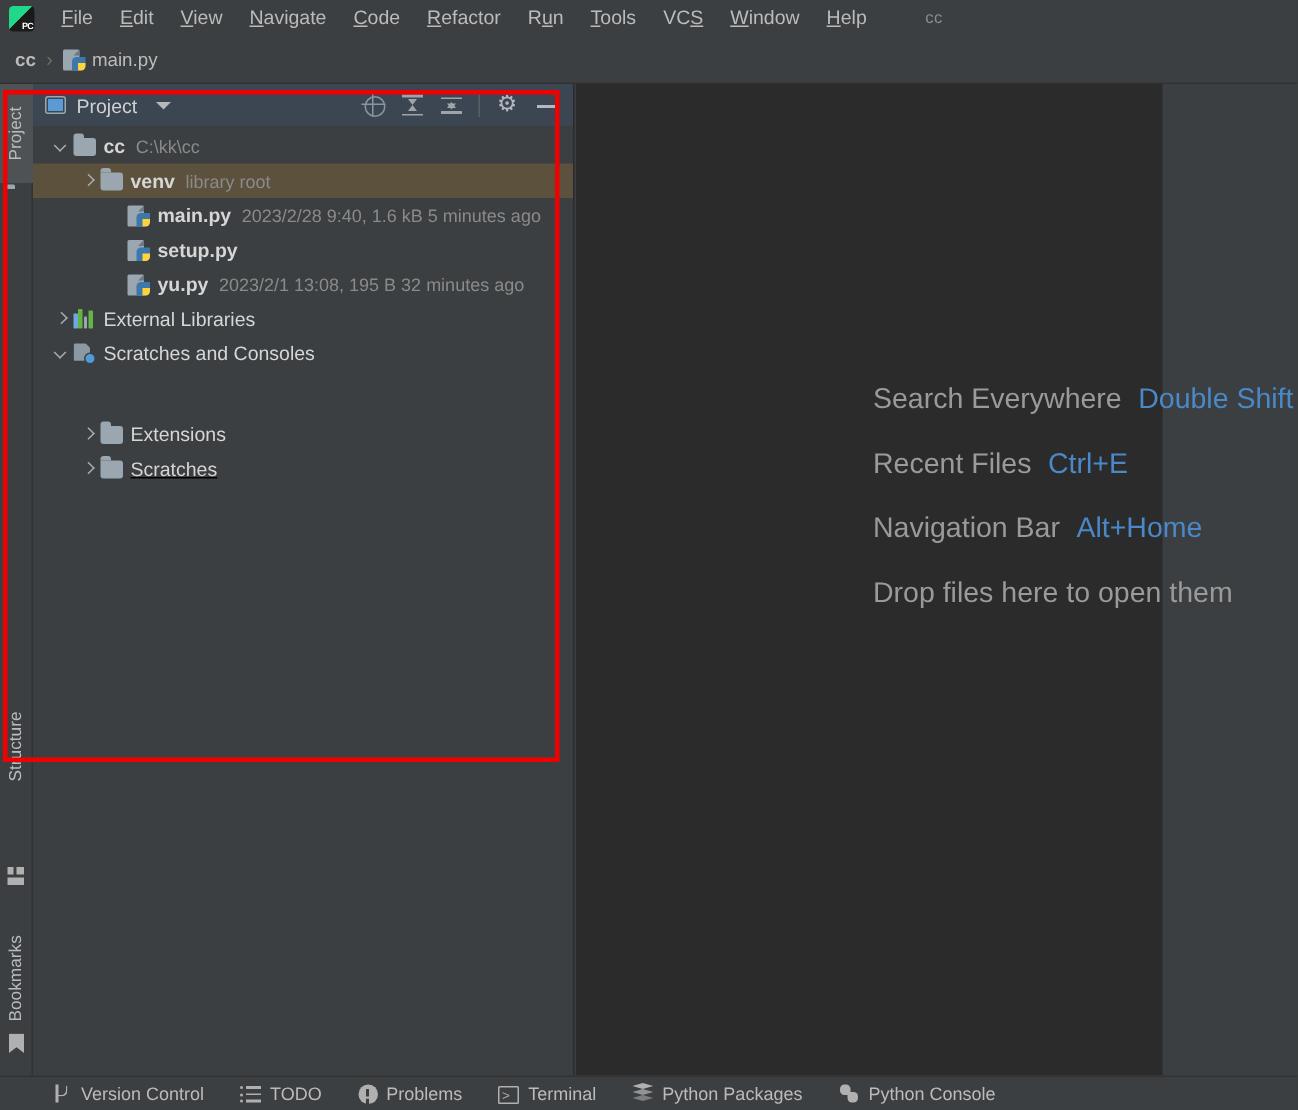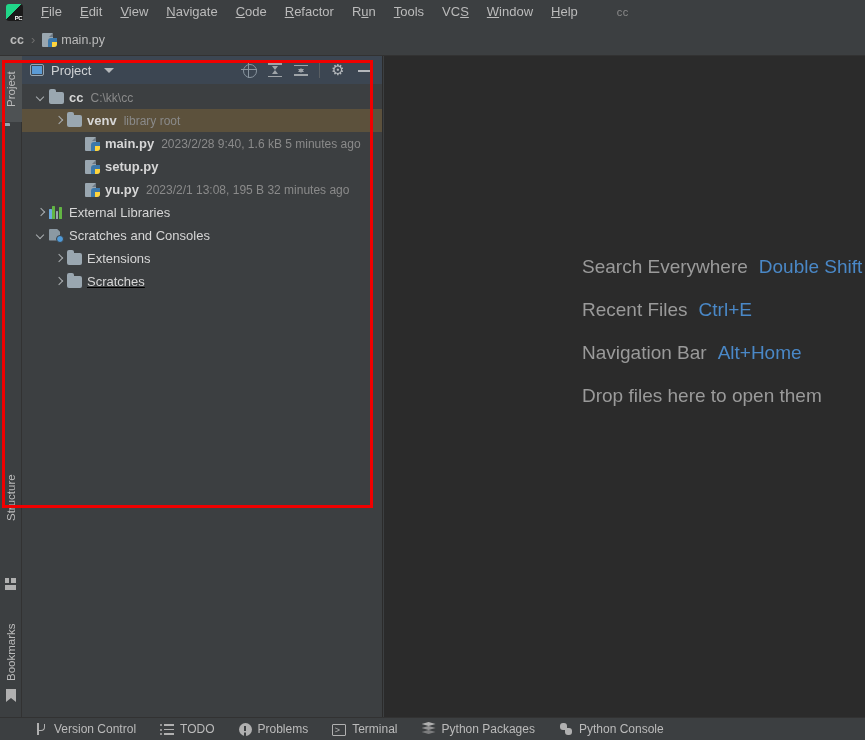--- a/index.html
+++ b/index.html
@@ -3,21 +3,21 @@
 <meta charset="utf-8">
 <style>
   * { box-sizing: border-box; margin: 0; padding: 0; }
   html, body {
     width: 865px; height: 740px;
     background: #3c3f41;
     font-family: "Liberation Sans", "DejaVu Sans", sans-serif;
     overflow: hidden;
     -webkit-font-smoothing: antialiased;
   }
-  #app { position: relative; width: 865px; height: 740px; }
+  #app { position: relative; width: 775px; height: 740px; }
 
   
   .menubar {
     position: absolute; left: 0; top: 0; width: 865px; height: 24px;
     background: #3c3f41;
     display: flex; align-items: center;
   }
   .app-logo {
     width: 17px; height: 17px; margin-left: 6px; margin-right: 9px;
     border-radius: 3px; position: relative; flex: none;
@@ -426,21 +426,21 @@
           <span class="tname normal">External Libraries</span>
         </div>
         <div class="trow" style="padding-left: 12px;">
           <span class="arrow down"></span>
           <span class="scrico">
             <span class="pg"></span>
             <span class="clk"></span>
           </span>
           <span class="tname normal">Scratches and Consoles</span>
         </div>
-        <div class="trow" style="padding-left: 30px;">
+        <div class="trow" style="padding-left: 30px; margin-top: 31px;">
           <span class="arrow right"></span>
           <span class="folder"></span>
           <span class="tname normal">Extensions</span>
         </div>
         <div class="trow" style="padding-left: 30px; text-decoration: underline;">
           <span class="arrow right"></span>
           <span class="folder"></span>
           <span class="tname normal">Scratches</span>
         </div>
       </div>

